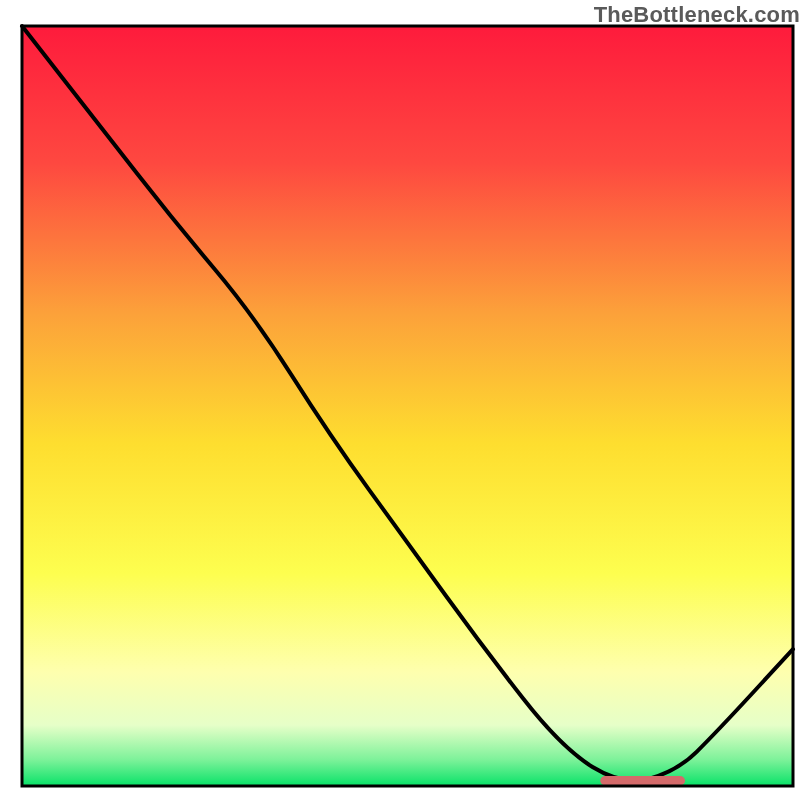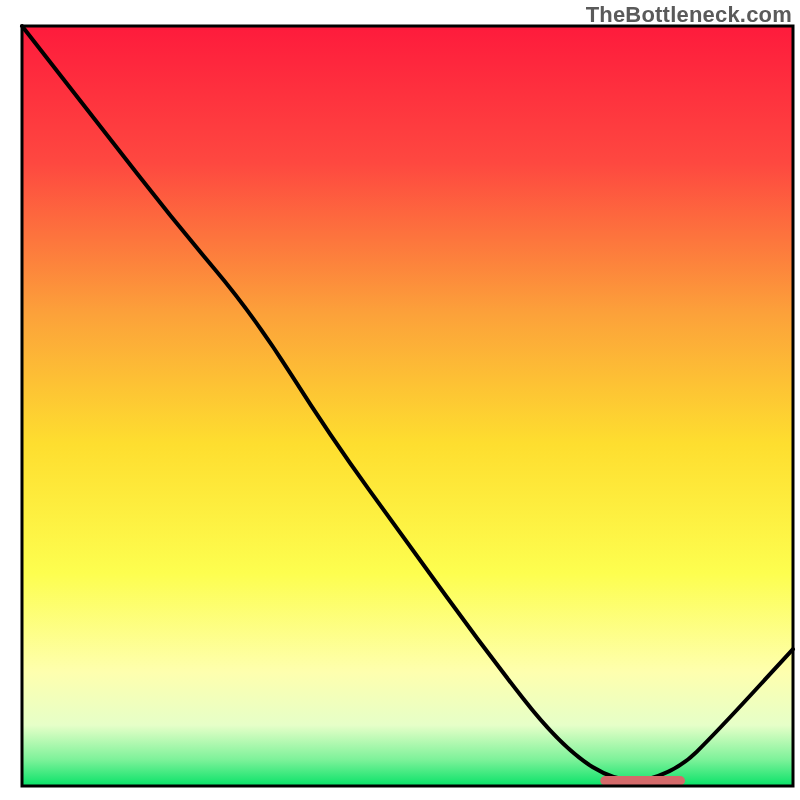--- a/index.html
+++ b/index.html
@@ -12,21 +12,21 @@
     font-family: Arial, Helvetica, sans-serif;
   }
   #container {
     position: relative;
     width: 800px;
     height: 800px;
   }
   #watermark {
     position: absolute;
     top: 2px;
-    right: 8px;
+    right: 0;
     font-size: 22px;
     font-weight: 600;
     color: #5a5a5a;
     letter-spacing: 0.2px;
   }
   svg {
     position: absolute;
     top: 0;
     left: 0;
   }

